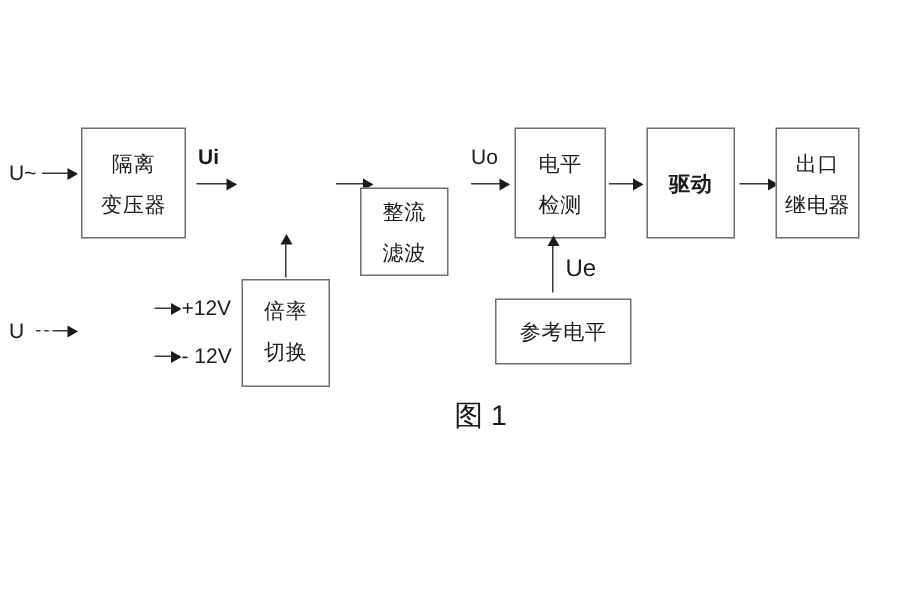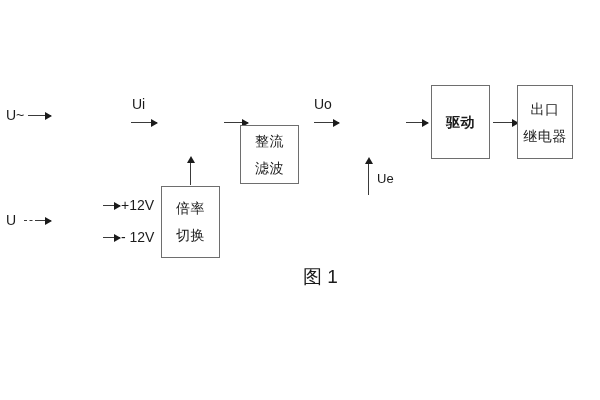--- a/index.html
+++ b/index.html
@@ -42,21 +42,21 @@
     margin-top: 0;
   }
   .label {
     position: absolute;
     color: #1b1b1b;
     font-size: 14px;
     white-space: nowrap;
     line-height: 1;
   }
   .label.sm {
-    font-size: 13px;
+    font-size: 16px;
   }
   
   .harrow {
     position: absolute;
     height: 1px;
     background: #3a3a3a;
   }
   .harrow::after {
     content: "";
     position: absolute;
@@ -100,35 +100,43 @@
 </style>
 </head>
 <body>
 
 <div id="canvas">
 
   <div class="label" style="left:6px; top:108px;">U~</div>
 
   <div class="harrow" style="left:28px; top:115px; width:23px;"></div>
 
+  <div class="box" style="left:54px; top:85px; width:70px; height:74px;">
+    <span class="ln">隔离</span>
+    <span class="ln">变压器</span>
+  </div>
 
-  <div class="label" style="left:132px; top:97px;">Ui</div>
+  <div class="label" style="left:132px; top:97px;font-weight:bold;">Ui</div>
   <div class="harrow" style="left:131px; top:122px; width:26px;"></div>
 
 
   <div class="harrow" style="left:224px; top:122px; width:24px;"></div>
 
   <div class="box" style="left:240px; top:85px; width:59px; height:59px;margin-top:40px;">
     <span class="ln">整流</span>
     <span class="ln">滤波</span>
   </div>
 
   <div class="label" style="left:314px; top:97px;">Uo</div>
   <div class="harrow" style="left:314px; top:122px; width:25px;"></div>
 
+  <div class="box" style="left:343px; top:85px; width:61px; height:74px;">
+    <span class="ln">电平</span>
+    <span class="ln">检测</span>
+  </div>
 
   <div class="harrow" style="left:406px; top:122px; width:22px;"></div>
 
   <div class="box single" style="left:431px; top:85px; width:59px; height:74px;font-weight:bold;">
     <span class="ln">驱动</span>
   </div>
 
   <div class="harrow" style="left:493px; top:122px; width:25px;"></div>
 
   <div class="box" style="left:517px; top:85px; width:56px; height:74px;">
@@ -148,19 +156,22 @@
   <div class="harrow" style="left:103px; top:237px; width:17px;"></div>
   <div class="label" style="left:121px; top:230px;">- 12V</div>
 
   <div class="box" style="left:161px; top:186px; width:59px; height:72px;font-family:Liberation Mono, monospace;">
     <span class="ln">倍率</span>
     <span class="ln">切换</span>
   </div>
 
   <div class="varrow" style="left:190px; top:163px; height:22px;"></div>
 
+  <div class="box single" style="left:330px; top:199px; width:91px; height:44px;">
+    <span class="ln">参考电平</span>
+  </div>
 
   <div class="varrow" style="left:368px; top:164px; height:31px;"></div>
   <div class="label sm" style="left:377px; top:172px;">Ue</div>
 
   <div class="caption" style="left:303px; top:264px;">图 1</div>
 
 </div>
 
 </body></html>

